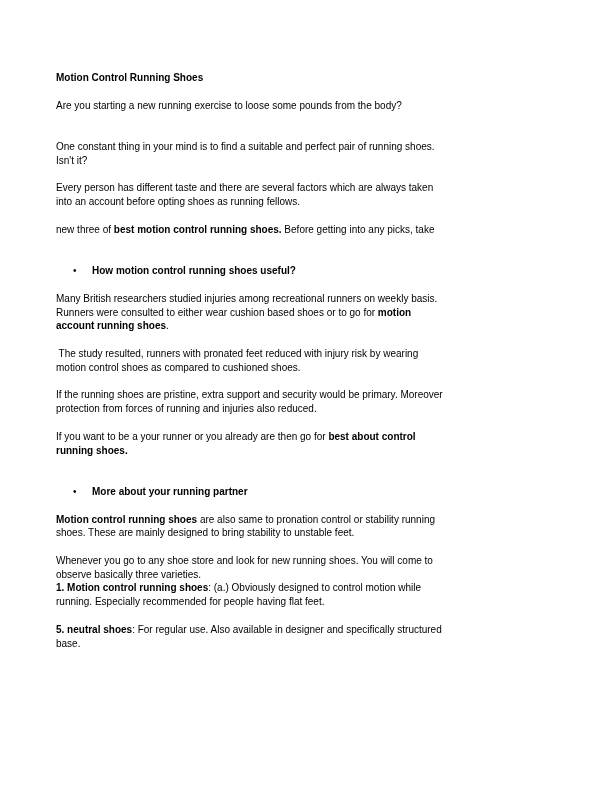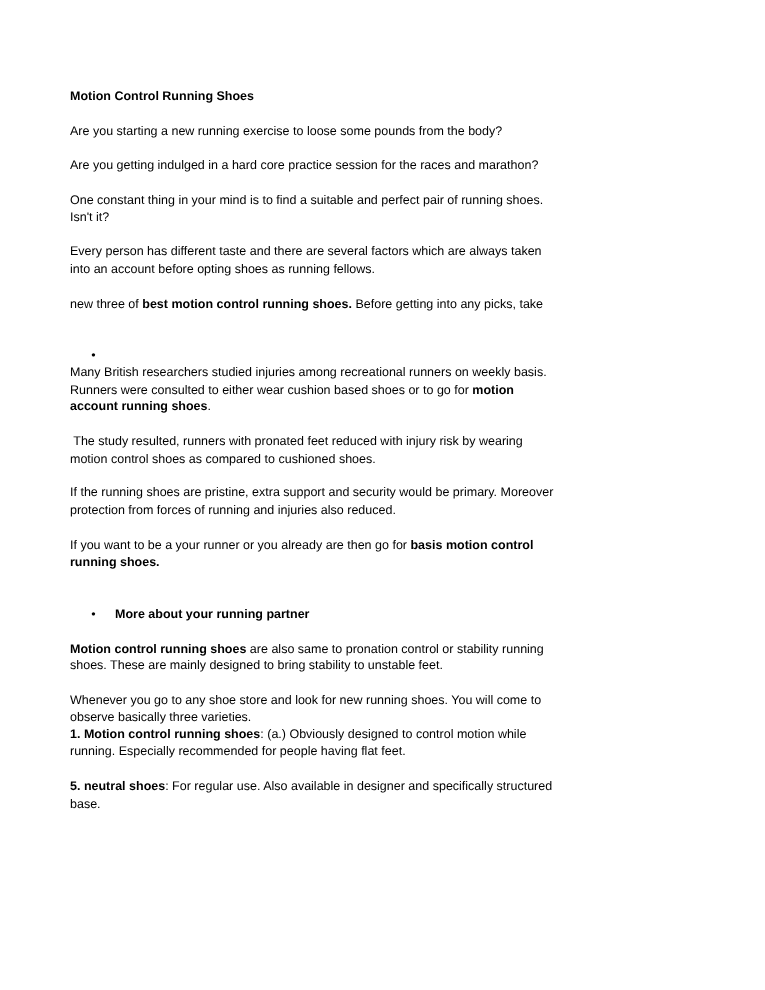--- a/index.html
+++ b/index.html
@@ -18,41 +18,40 @@
 </style>
 </head>
 <body>
 
 <div class="page">
   <p class="p b">Motion Control Running Shoes</p>
   <div class="gap"></div>
 
   <p class="p">Are you starting a  new running exercise to loose some pounds from the body?</p>
   <div class="gap"></div>
-  <p class="p">Are you getting indulged in a hard core practice session for the races and marathon?</p>
   <div class="gap"></div>
 
   <div>
     <p class="p">One constant thing in your mind is to find a suitable and perfect pair of running shoes.</p>
     <p class="p">Isn't it?</p>
   </div>
   <div class="gap"></div>
 
   <div>
     <p class="p">Every person has different taste and there are several factors which are always taken</p>
     <p class="p">into an account before opting shoes as running fellows.</p>
   </div>
   <div class="gap"></div>
 
   <div>
     <p class="p"><span>new three of </span><span class="b">best motion control running shoes.</span><span> Before getting into any picks, take</span></p>
   </div>
   <div class="gap2"></div>
 
-  <p class="p bullet"><span class="dot">•</span></p>
+  <p class="p bullet"><span class="dot">•</span><span>How motion control running shoes useful?</span></p>
   <div class="gap"></div>
 
   <div>
     <p class="p">Many British researchers studied injuries among recreational runners on weekly basis.</p>
     <p class="p"><span>Runners were consulted to either wear cushion based shoes or to go for </span><span class="b">motion</span></p>
     <p class="p"><span class="b">account running shoes</span><span>.</span></p>
   </div>
   <div class="gap"></div>
 
   <div>
@@ -61,21 +60,21 @@
   </div>
   <div class="gap"></div>
 
   <div>
     <p class="p">If the running shoes are pristine, extra support and security would be primary. Moreover</p>
     <p class="p">protection from forces of running and injuries also reduced.</p>
   </div>
   <div class="gap"></div>
 
   <div>
-    <p class="p"><span>If you want to be a your runner or you already are then go for </span><span class="b">basis motion control</span></p>
+    <p class="p"><span>If you want to be a your runner or you already are then go for </span><span class="b">best about control</span></p>
     <p class="p b">running shoes.</p>
   </div>
   <div class="gap2"></div>
 
   <p class="p bullet"><span class="dot">•</span><span>More about your running partner</span></p>
   <div class="gap"></div>
 
   <div>
     <p class="p"><span class="b">Motion control running shoes</span><span> are also same to pronation control or stability running</span></p>
     <p class="p">shoes. These are mainly designed to bring stability to unstable feet.</p>

